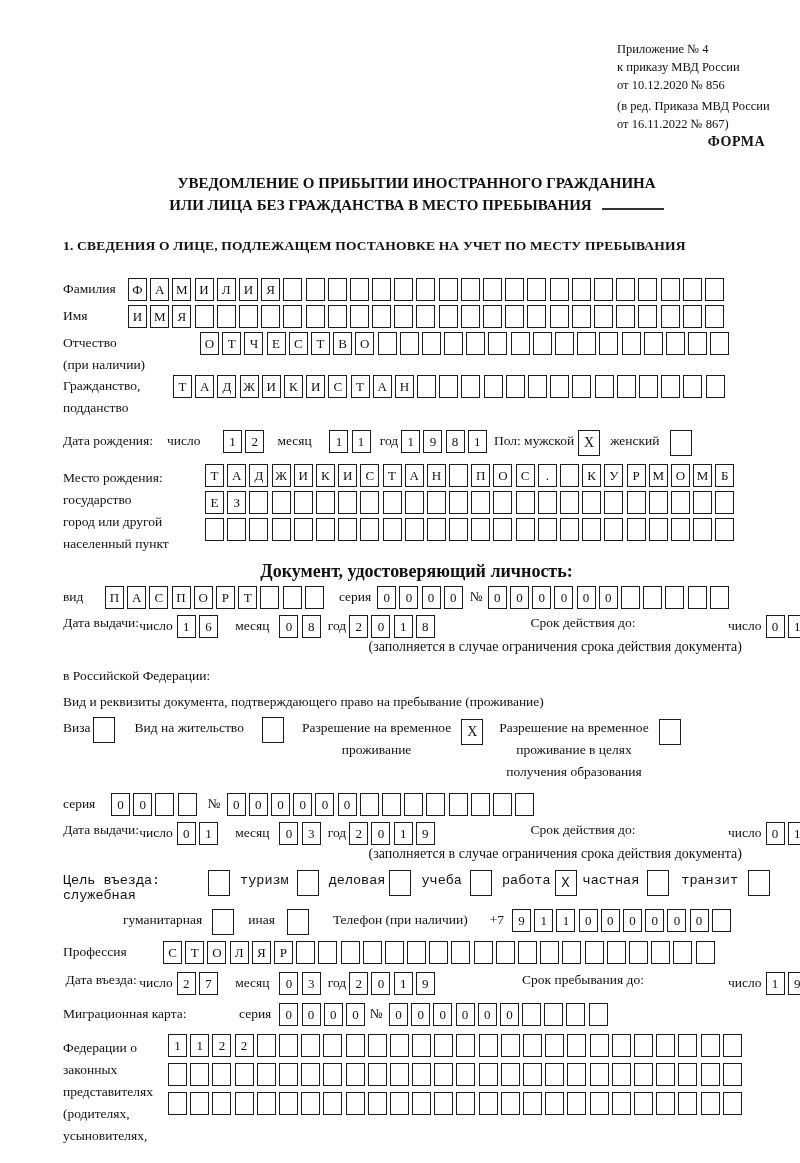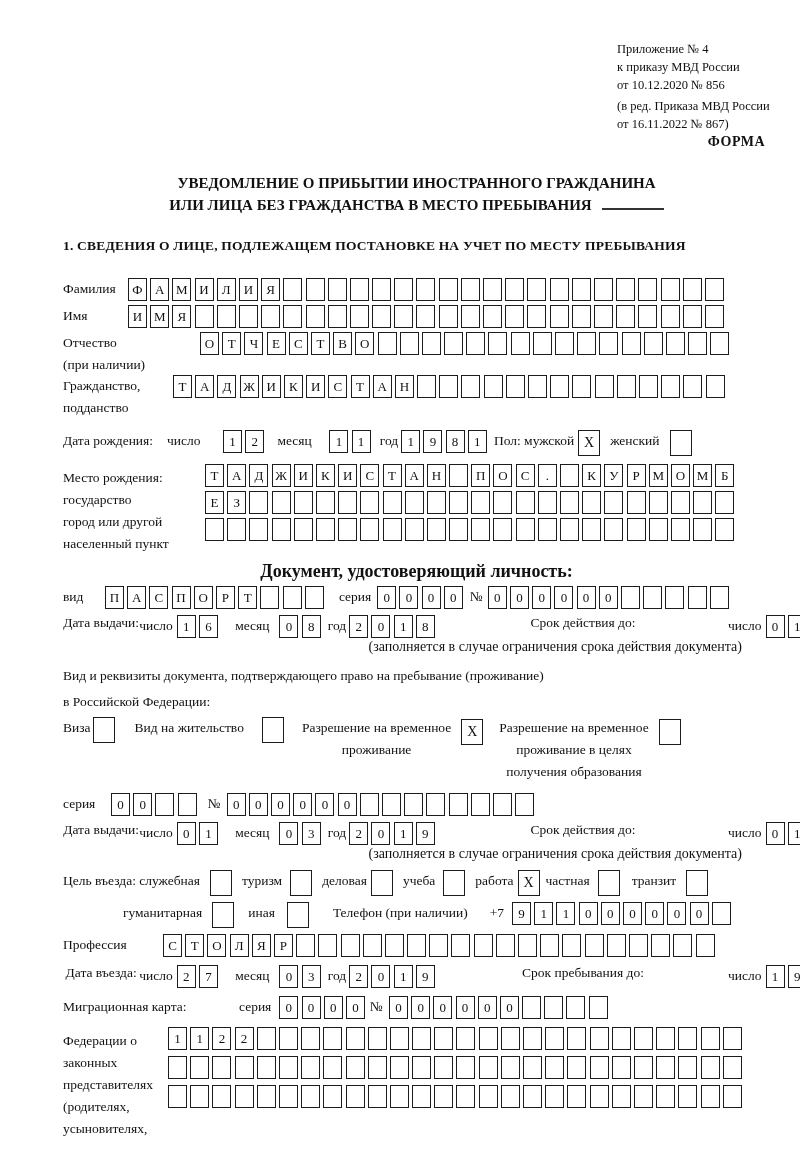--- a/index.html
+++ b/index.html
@@ -390,22 +390,22 @@
             <span class="cell">0</span>
             <span class="cell">2</span>
             <span class="cell">5</span>
           </div>
       </div>
     </div>
   </div>
   <div class="note">(заполняется в случае ограничения срока действия документа)</div>
 
   <div style="margin-top:8px;line-height:26px;">
+    <div>в Российской Федерации:</div>
     <div>Вид и реквизиты документа, подтверждающего право на пребывание (проживание)</div>
-    <div>в Российской Федерации:</div>
   </div>
 
   <div class="row" style="margin-top:2px;">
     <div class="opt">
       <div class="word" style="margin-right:2px;">Виза</div>
       <span class="cbox"></span>
     </div>
     <div class="opt" style="margin-left:20px;">
       <div class="word">Вид на жительство</div>
       <span class="cbox" style="margin-left:12px;"></span>
@@ -495,21 +495,21 @@
             <span class="cell">2</span>
             <span class="cell">0</span>
             <span class="cell">2</span>
             <span class="cell">5</span>
           </div>
       </div>
     </div>
   </div>
   <div class="note">(заполняется в случае ограничения срока действия документа)</div>
 
-  <div class="row" style="margin-top:8px;">
+  <div class="row" style="margin-top:8px;font-family:Liberation Mono, monospace;">
     <div class="word" style="margin-right:10px;">Цель въезда: служебная</div>
     <span class="cbox"></span>
     <div class="word" style="margin-left:10px;margin-right:8px;">туризм</div>
     <span class="cbox"></span>
     <div class="word" style="margin-left:10px;margin-right:4px;">деловая</div>
     <span class="cbox"></span>
     <div class="word" style="margin-left:10px;margin-right:8px;">учеба</div>
     <span class="cbox"></span>
     <div class="word" style="margin-left:10px;margin-right:4px;">работа</div>
     <span class="cbox">X</span>

